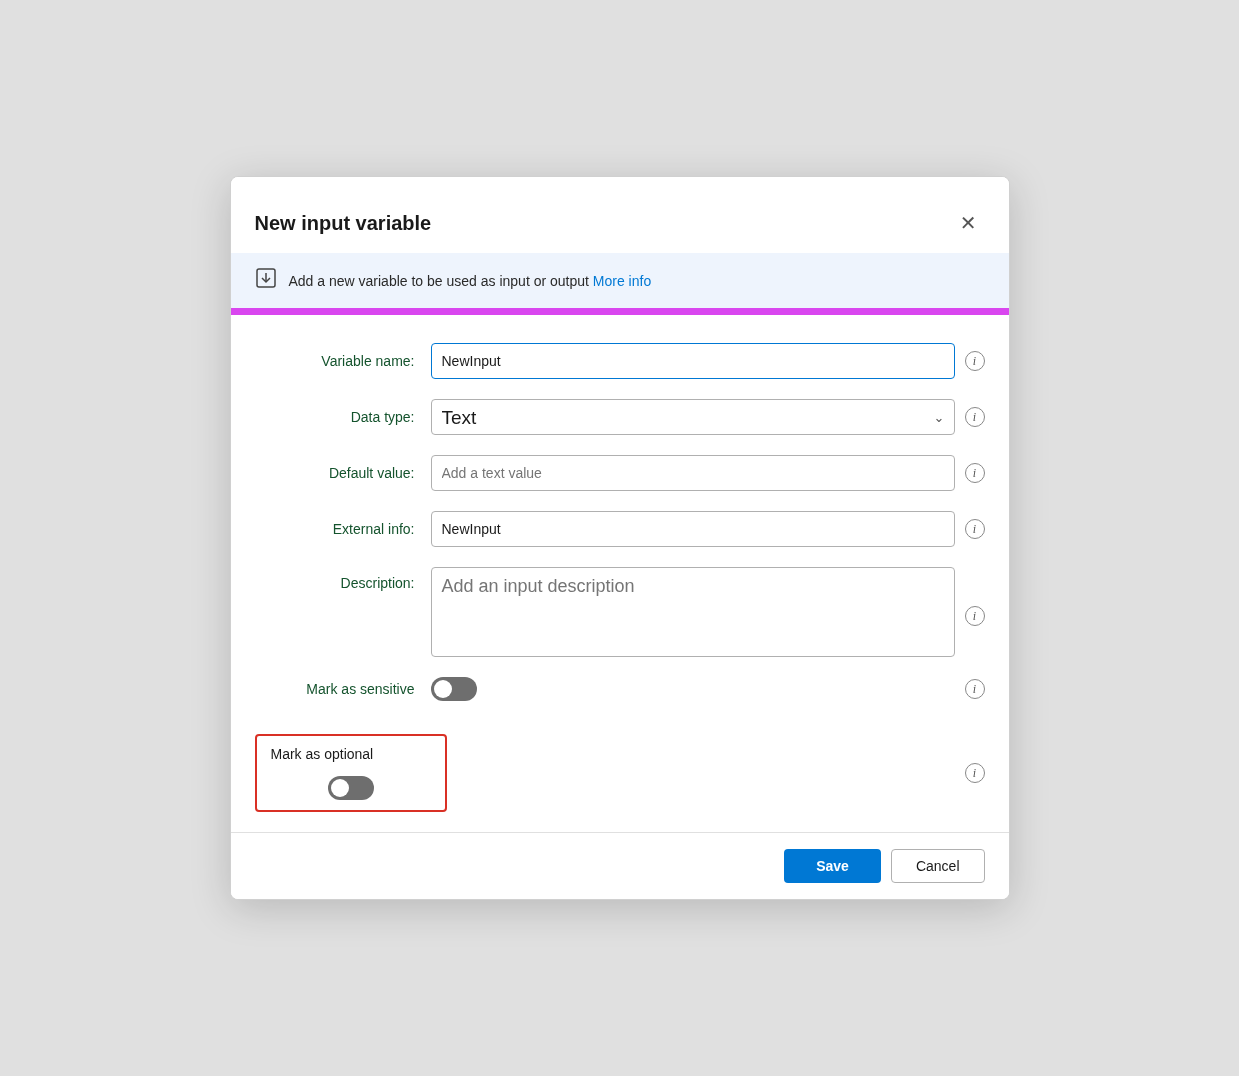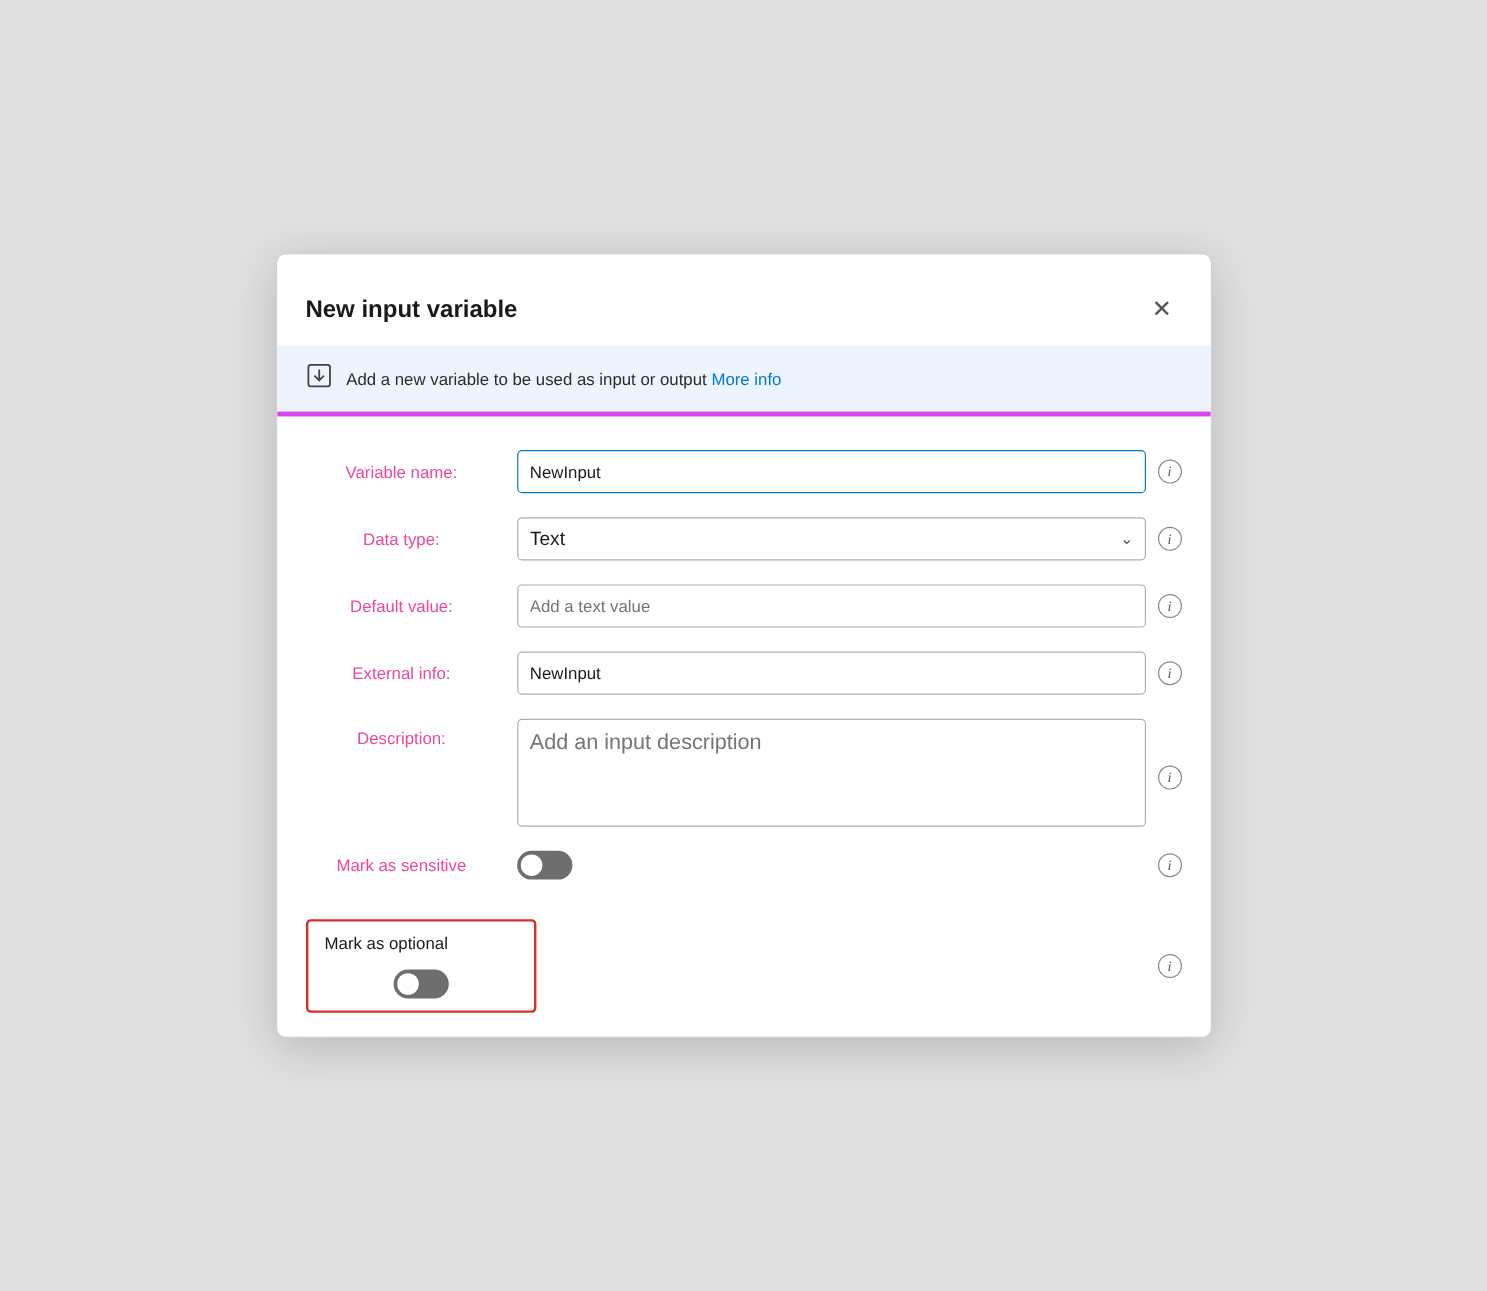--- a/index.html
+++ b/index.html
@@ -40,21 +40,21 @@
       padding: 4px 8px;
       border-radius: 4px;
       line-height: 1;
     }
     .info-banner {
       background: #eef4fd;
       padding: 14px 24px;
       display: flex;
       align-items: center;
       gap: 12px;
-      border-bottom: 4px solid #d946ef;
+      border-bottom: 7px solid #d946ef;
     }
     .info-banner-icon {
       font-size: 18px;
       color: #444;
       flex-shrink: 0;
     }
     .info-banner-text {
       font-size: 14px;
       color: #2a2a2a;
     }
@@ -67,23 +67,23 @@
     }
     .form-row {
       display: flex;
       align-items: center;
       margin-bottom: 20px;
       gap: 16px;
     }
     .form-label {
       width: 160px;
       font-size: 14px;
-      color: #ec4899;
-      flex-shrink: 0;
-      text-align: center;
+      color: #14532d;
+      flex-shrink: 0;
+      text-align: right;
     }
     .form-field-wrap {
       flex: 1;
       display: flex;
       align-items: center;
       gap: 10px;
       justify-content: flex-end;
     }
     .form-input {
       flex: 1;
@@ -101,21 +101,21 @@
     .form-select-wrap {
       flex: 1;
       position: relative;
     }
     .form-select {
       width: 100%;
       height: 36px;
       border: 1.5px solid #b0b0b0;
       border-radius: 4px;
       padding: 0 36px 0 10px;
-      font-size: 16px;
+      font-size: 19px;
       color: #1a1a1a;
       background: #fff;
       appearance: none;
       cursor: pointer;
       outline: none;
     }
     .select-chevron {
       position: absolute;
       right: 10px;
       top: 50%;
@@ -343,14 +343,18 @@
             <span class="toggle-slider"></span>
           </label>
         </div>
         <span style="flex:1;"></span>
         <div class="info-icon">i</div>
       </div>
     </div>
 
   </div>
 
+  <div class="dialog-footer">
+    <button class="btn-save">Save</button>
+    <button class="btn-cancel">Cancel</button>
+  </div>
 
 </div>
 
 </body></html>

